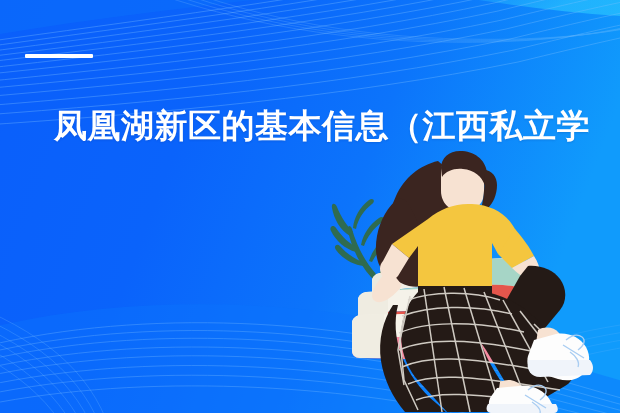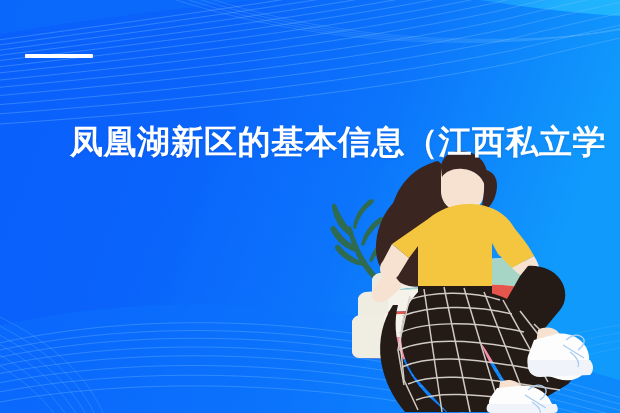--- a/index.html
+++ b/index.html
@@ -36,21 +36,21 @@
     width: 68px;
     height: 4px;
     background: #ffffff;
     border-radius: 1px;
   }
   #title {
     position: absolute;
     left: 54px;
     top: 104px;
     width: 540px;
-    margin: 16px;
+    margin: 0;
     color: #ffffff;
     font-size: 33px;
     line-height: 44px;
     font-weight: bold;
     letter-spacing: 0.5px;
     white-space: nowrap;
     text-shadow: 0 1px 2px rgba(0,40,120,0.18);
   }
 </style>
 </head>

